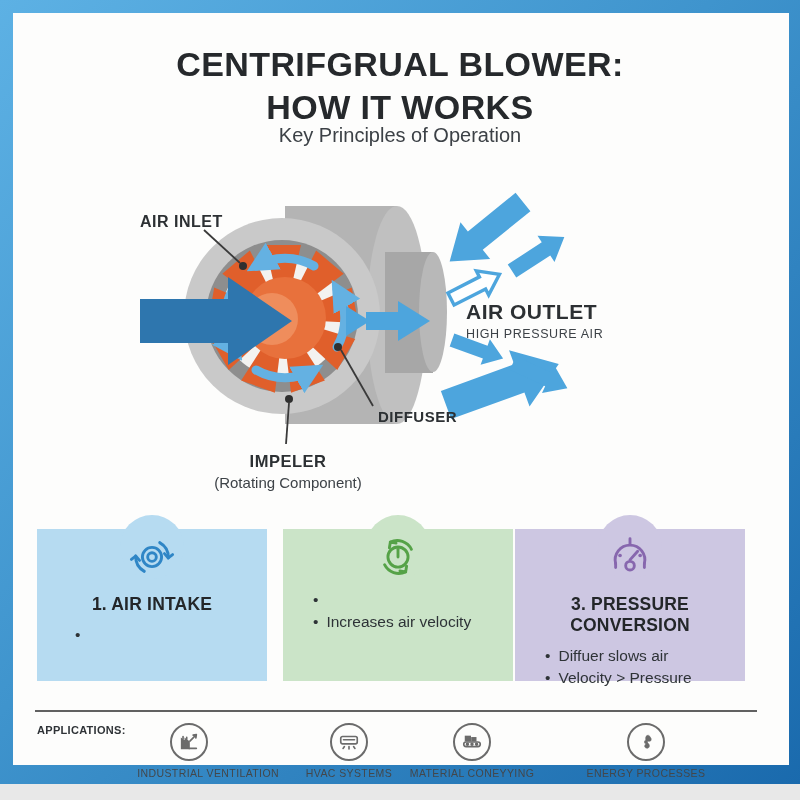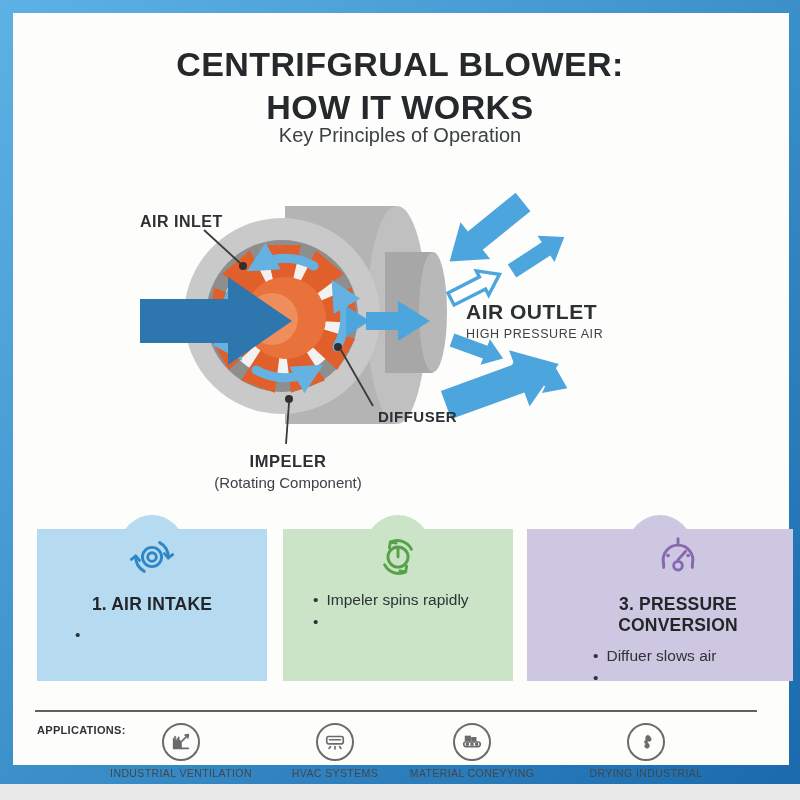--- a/index.html
+++ b/index.html
@@ -174,30 +174,30 @@
           <path d="M 24 24 L 24 16"></path>
           <path d="M 38 16 A 16.5 16.5 0 0 0 16 8.5"></path>
           <path d="M 10 32 A 16.5 16.5 0 0 0 32 39.5"></path>
           <path d="M 16 8.5 l 6 1 M 16 8.5 l -1 6"></path>
           <path d="M 32 39.5 l -6 -1 M 32 39.5 l 1 -6"></path>
         </svg>
       </div>
       <ul class="card-bullets pad30">
         <li>
             <span class="dot">•</span>
-            <span class="btext">Impeler spins rapidly</span>
-          </li>
-        <li>
-            <span class="dot">•</span>
+          </li>
+        <li>
+            <span class="dot">•</span>
+            <span class="btext">Increases air velocity</span>
           </li>
       </ul>
     </div>
   </div>
 
-  <div class="card" style="left:527px;background:#cdc7e2;padding-left:36px;">
+  <div class="card" style="left:515px;background:#cdc7e2;">
     <div class="bump"></div>
     <div class="card-inner">
       <div class="card-icon" style="color:#8767ae;">
         <svg width="46" height="46" viewBox="0 0 48 48" fill="none" stroke="currentColor" stroke-width="3" stroke-linecap="round">
           <path d="M 9 31 A 15.5 15.5 0 1 1 39 31"></path>
           <path d="M 24 5 L 24 11"></path>
           <path d="M 24 27 L 32 18"></path>
           <circle cx="24" cy="33" r="4.5"></circle>
           <path d="M 13.5 22.5 l 0.2 0" stroke-width="3.6"></path>
           <path d="M 34.5 22.5 l 0.2 0" stroke-width="3.6"></path>
@@ -205,41 +205,42 @@
         </svg>
       </div>
       <div class="card-title">3. PRESSURE CONVERSION</div>
       <ul class="card-bullets pad30">
         <li>
             <span class="dot">•</span>
             <span class="btext">Diffuer slows air</span>
           </li>
         <li>
             <span class="dot">•</span>
+            <span class="btext">Velocity &gt; Pressure</span>
           </li>
       </ul>
     </div>
   </div>
 
   <div class="abs sep"></div>
   <div class="abs apps-label">APPLICATIONS:</div>
 
-  <div class="app-item" style="left:91px;">
+  <div class="app-item" style="left:99px;text-align:right;">
     <div class="app-circle">
       <svg width="22" height="22" viewBox="0 0 24 24" fill="none" stroke="#6b6b6b" stroke-width="1.8" stroke-linecap="round">
         <path d="M 4 19 L 4 9 L 8 12 L 8 9 L 12 12 L 12 19 Z" fill="#6b6b6b"></path>
         <path d="M 5.5 6 L 5.5 9 M 9.5 7 L 9.5 9"></path>
         <path d="M 13 11 L 20 4 M 20 4 l -3.5 0.5 M 20 4 l -0.5 3.5"></path>
         <path d="M 12 19 L 20 19"></path>
       </svg>
     </div>
     <div class="app-name">INDUSTRIAL VENTILATION</div>
   </div>
 
-  <div class="app-item" style="left:245px;">
+  <div class="app-item" style="left:259px;">
     <div class="app-circle">
       <svg width="22" height="22" viewBox="0 0 24 24" fill="none" stroke="#6b6b6b" stroke-width="1.8" stroke-linecap="round">
         <rect x="3" y="6" width="18" height="8" rx="2"></rect>
         <path d="M 6 9.5 L 18 9.5"></path>
         <path d="M 7 17 l -1.5 2 M 12 17 l 0 2.5 M 17 17 l 1.5 2"></path>
       </svg>
     </div>
     <div class="app-name">HVAC SYSTEMS</div>
   </div>
 
@@ -259,15 +260,15 @@
 
   <div class="app-item" style="left:556px;">
     <div class="app-circle">
       <svg width="22" height="22" viewBox="0 0 24 24" fill="#6b6b6b" stroke="#6b6b6b" stroke-width="0.5">
         <circle cx="12" cy="12" r="1.8"></circle>
         <path d="M 12 10 C 10 4 16 3 16.5 7 C 16.8 9 14 10.5 12 10 Z"></path>
         <path d="M 10.3 13 C 4.5 14.5 3.8 8.5 7.8 7.8 C 9.8 7.5 11 10.8 10.3 13 Z" transform="rotate(115 12 12)"></path>
         <path d="M 10.3 13 C 4.5 14.5 3.8 8.5 7.8 7.8 C 9.8 7.5 11 10.8 10.3 13 Z" transform="rotate(235 12 12)"></path>
       </svg>
     </div>
-    <div class="app-name">DRYING INDUSTRIAL</div>
+    <div class="app-name">ENERGY PROCESSES</div>
   </div>
 </div>
 
 </body></html>

